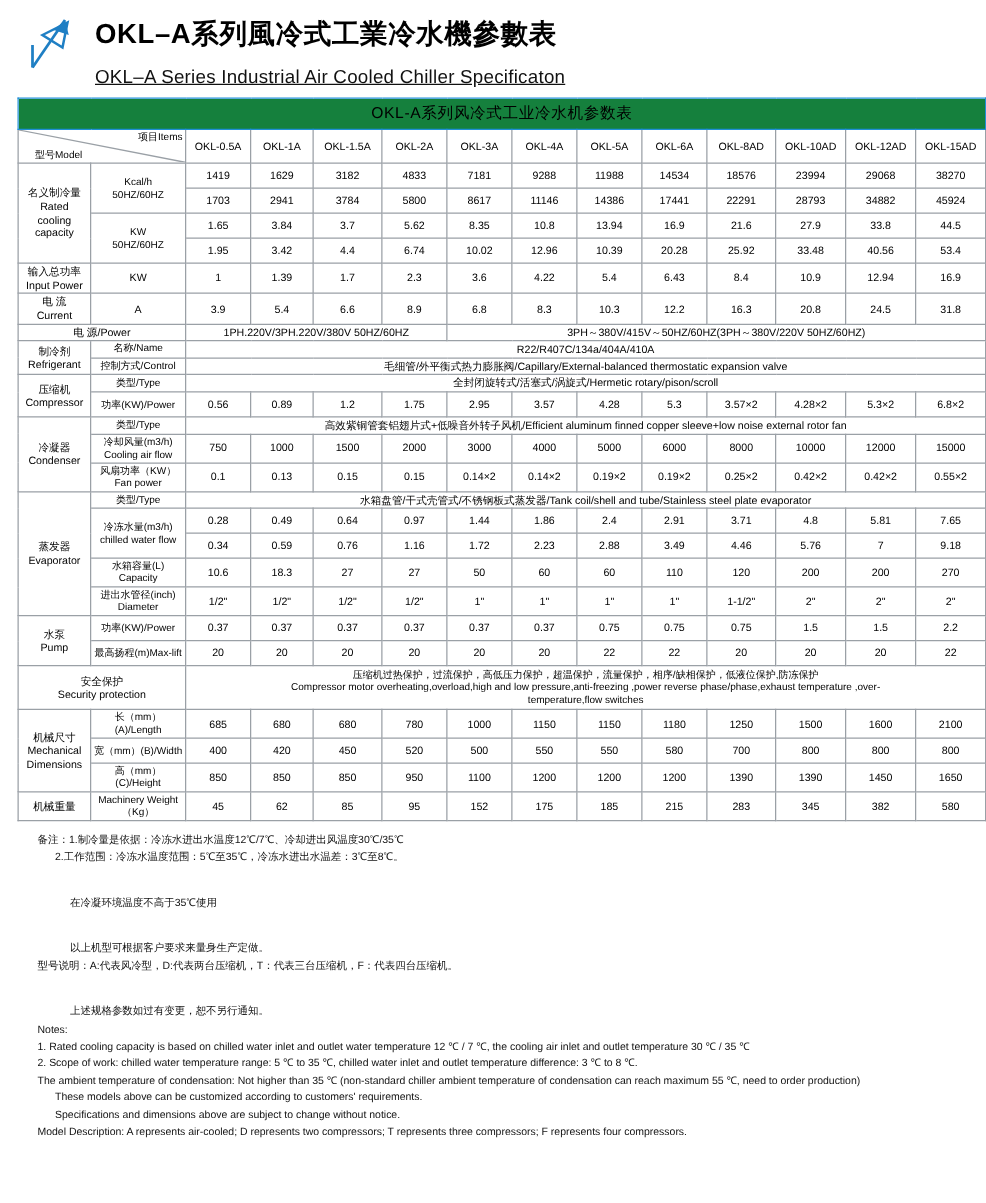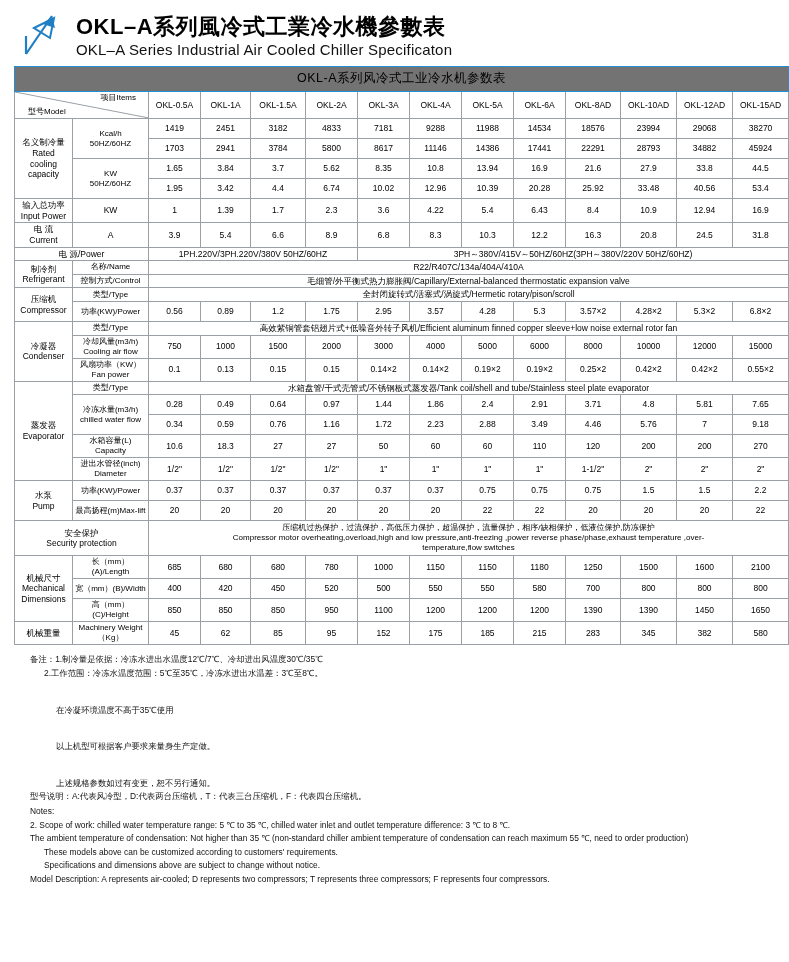--- a/index.html
+++ b/index.html
@@ -38,43 +38,44 @@
     font-size: 22px;
     font-weight: bold;
     letter-spacing: 0.5px;
     line-height: 1.15;
     color: #000;
   }
   .title-en {
     font-size: 15px;
     line-height: 1.25;
     color: #111;
-    margin-top: 2px;
+    margin-top: 14px;
     letter-spacing: 0.2px;
+    text-decoration: underline;
   }
 
   
   table.spec {
     border-collapse: collapse;
     width: 761px;
     table-layout: fixed;
     font-size: 8.5px;
   }
   table.spec td, table.spec th {
     border: 1px solid #9aa0a6;
     text-align: center;
     vertical-align: middle;
     padding: 1px 1px;
     line-height: 1.25;
     color: #000;
     font-weight: normal;
     overflow: hidden;
   }
   .banner {
-    background: #737373;
+    background: #15803d;
     color: #fff;
     font-size: 12.5px;
     font-weight: bold;
     height: 22px;
     letter-spacing: 0.5px;
     border: 1px solid #1f8fd6 !important;
   }
   .modelhdr {
     position: relative;
     height: 26px;
@@ -85,21 +86,21 @@
     inset: 0;
   }
   .modelhdr .lbl-left {
     position: absolute;
     left: 13px;
     bottom: 1px;
     font-size: 8px;
   }
   .modelhdr .lbl-right {
     position: absolute;
-    right: 12px;
+    right: 2px;
     top: 1px;
     font-size: 8px;
   }
   .grp {
     font-size: 8.5px;
     line-height: 1.35;
   }
   .sub {
     font-size: 8px;
     line-height: 1.3;
@@ -197,21 +198,21 @@
         <div>名义制冷量</div>
         <div>Rated</div>
         <div>cooling</div>
         <div>capacity</div>
       </td>
       <td rowspan="2" class="sub">
         <div>Kcal/h</div>
         <div>50HZ/60HZ</div>
       </td>
       <td class="tall">1419</td>
-      <td>2451</td>
+      <td>1629</td>
       <td>3182</td>
       <td>4833</td>
       <td>7181</td>
       <td>9288</td>
       <td>11988</td>
       <td>14534</td>
       <td>18576</td>
       <td>23994</td>
       <td>29068</td>
       <td>38270</td>
@@ -587,23 +588,24 @@
       <td>580</td>
     </tr>
   </tbody>
     </table>
 
   <div class="notes">
     <div class="ln">备注：1.制冷量是依据：冷冻水进出水温度12℃/7℃、冷却进出风温度30℃/35℃</div>
     <div class="ln indent1">2.工作范围：冷冻水温度范围：5℃至35℃，冷冻水进出水温差：3℃至8℃。</div>
     <div class="ln indent2">在冷凝环境温度不高于35℃使用</div>
     <div class="ln indent2">以上机型可根据客户要求来量身生产定做。</div>
+    <div class="ln">型号说明：A:代表风冷型，D:代表两台压缩机，T：代表三台压缩机，F：代表四台压缩机。</div>
     <div class="ln indent2">上述规格参数如过有变更，恕不另行通知。</div>
-    <div class="ln">型号说明：A:代表风冷型，D:代表两台压缩机，T：代表三台压缩机，F：代表四台压缩机。</div>
     <div class="ln notes-en">Notes:</div>
+    <div class="ln">1. Rated cooling capacity is based on chilled water inlet and outlet water temperature 12 ℃ / 7 ℃, the cooling air inlet and outlet temperature 30 ℃ / 35 ℃</div>
     <div class="ln">2. Scope of work: chilled water temperature range: 5 ℃ to 35 ℃, chilled water inlet and outlet temperature difference: 3 ℃ to 8 ℃.</div>
     <div class="ln">The ambient temperature of condensation: Not higher than 35 ℃ (non-standard chiller ambient temperature of condensation can reach maximum 55 ℃, need to order production)</div>
     <div class="ln indent1">These models above can be customized according to customers' requirements.</div>
     <div class="ln indent1">Specifications and dimensions above are subject to change without notice.</div>
     <div class="ln">Model Description: A represents air-cooled; D represents two compressors; T represents three compressors; F represents four compressors.</div>
   </div>
 
 </div>
 
 </body></html>

